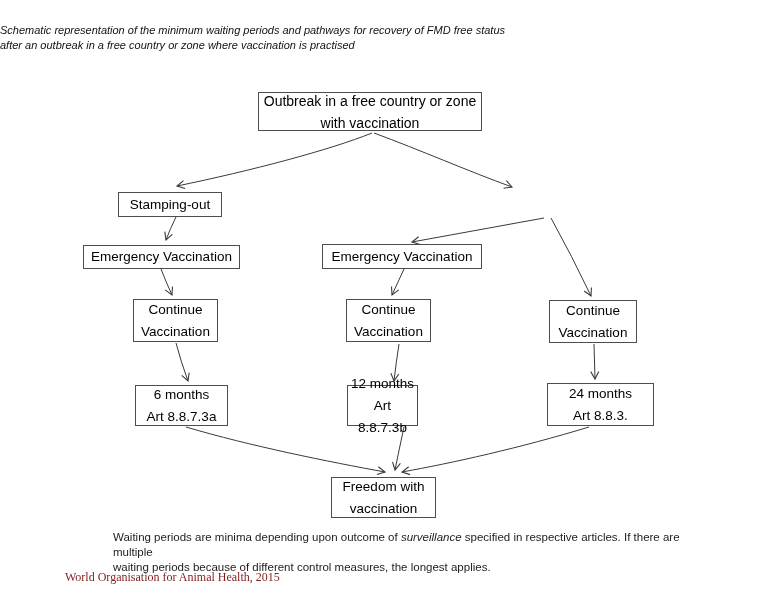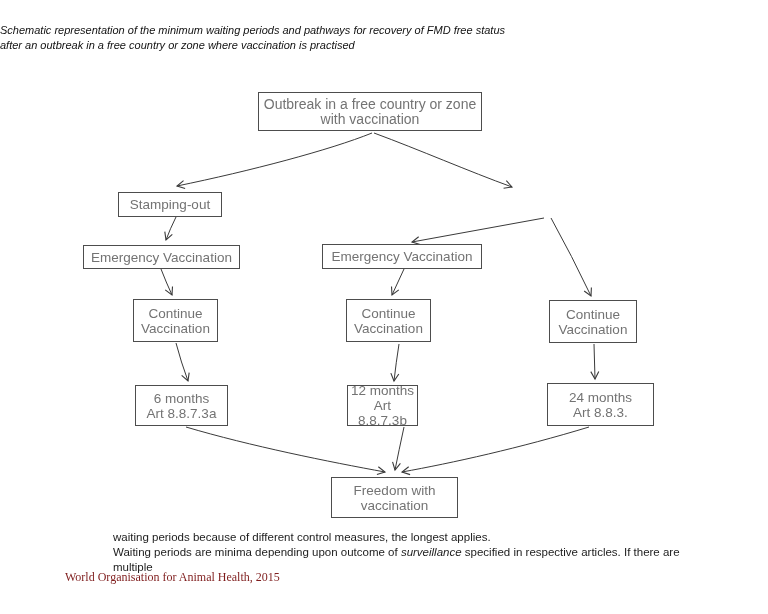--- a/index.html
+++ b/index.html
@@ -31,23 +31,23 @@
   }
   .box {
     position: absolute;
     border: 1px solid #4d4d4d;
     background: #ffffff;
     display: flex;
     align-items: center;
     justify-content: center;
     text-align: center;
     font-size: 13.5px;
-    line-height: 15px;
+    line-height: 22px;
     white-space: pre-line;
-    color: #737373;
+    color: #000000;
   }
   .footnote {
     position: absolute;
     top: 530px;
     left: 113px;
     width: 572px;
     font-size: 11.5px;
     line-height: 15px;
     color: #1c1c1c;
   }
@@ -115,23 +115,23 @@
 
   <div class="box" style="left:135px; top:385px; width:93px; height:41px;">6 months
 Art 8.8.7.3a</div>
 
   <div class="box" style="left:347px; top:385px; width:71px; height:41px;">12 months
 Art 8.8.7.3b</div>
 
   <div class="box" style="left:547px; top:383px; width:107px; height:43px;">24 months
 Art 8.8.3.</div>
 
-  <div class="box" style="left:331px; top:477px; width:127px; height:41px;">Freedom with
+  <div class="box" style="left:331px; top:477px; width:105px; height:41px;">Freedom with
 vaccination</div>
 
   <div class="footnote">
+    <div><span>Waiting periods are minima depending upon outcome of </span><span class="it">surveillance</span><span> specified in respective articles. If there are multiple</span></div>
     <div>waiting periods because of different control measures, the longest applies.</div>
-    <div><span>Waiting periods are minima depending upon outcome of </span><span class="it">surveillance</span><span> specified in respective articles. If there are multiple</span></div>
   </div>
 
   <div class="footer">World Organisation for Animal Health, 2015</div>
 
 </div>
 
 </body></html>

